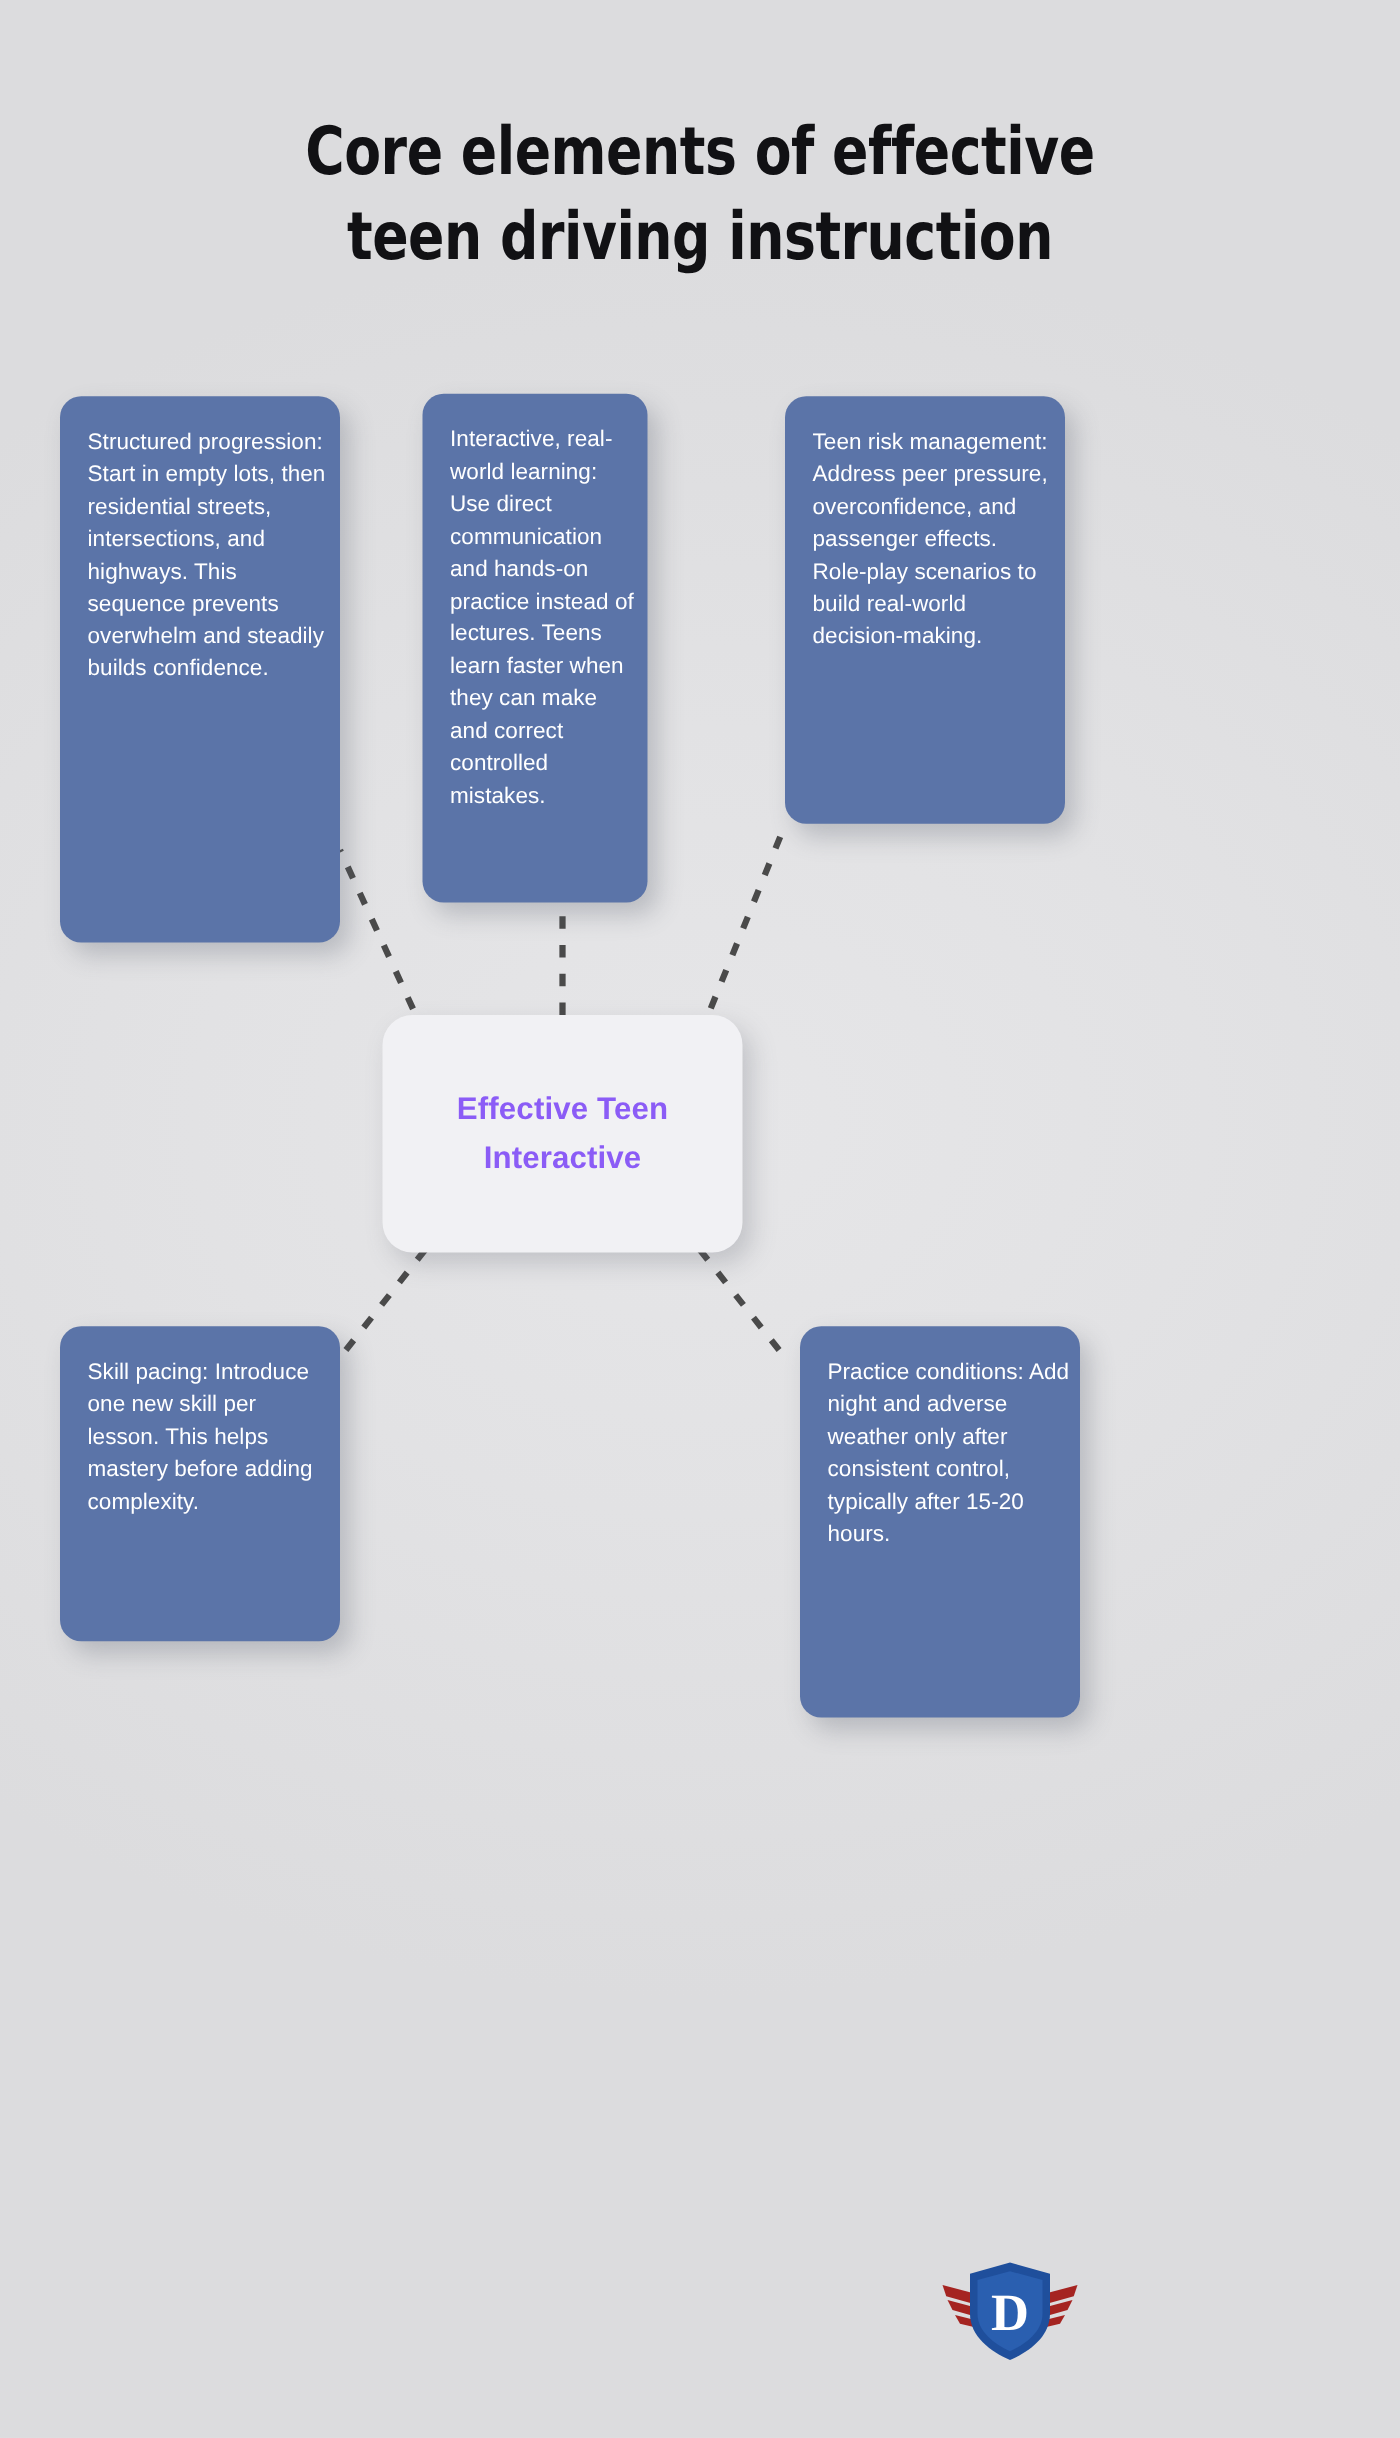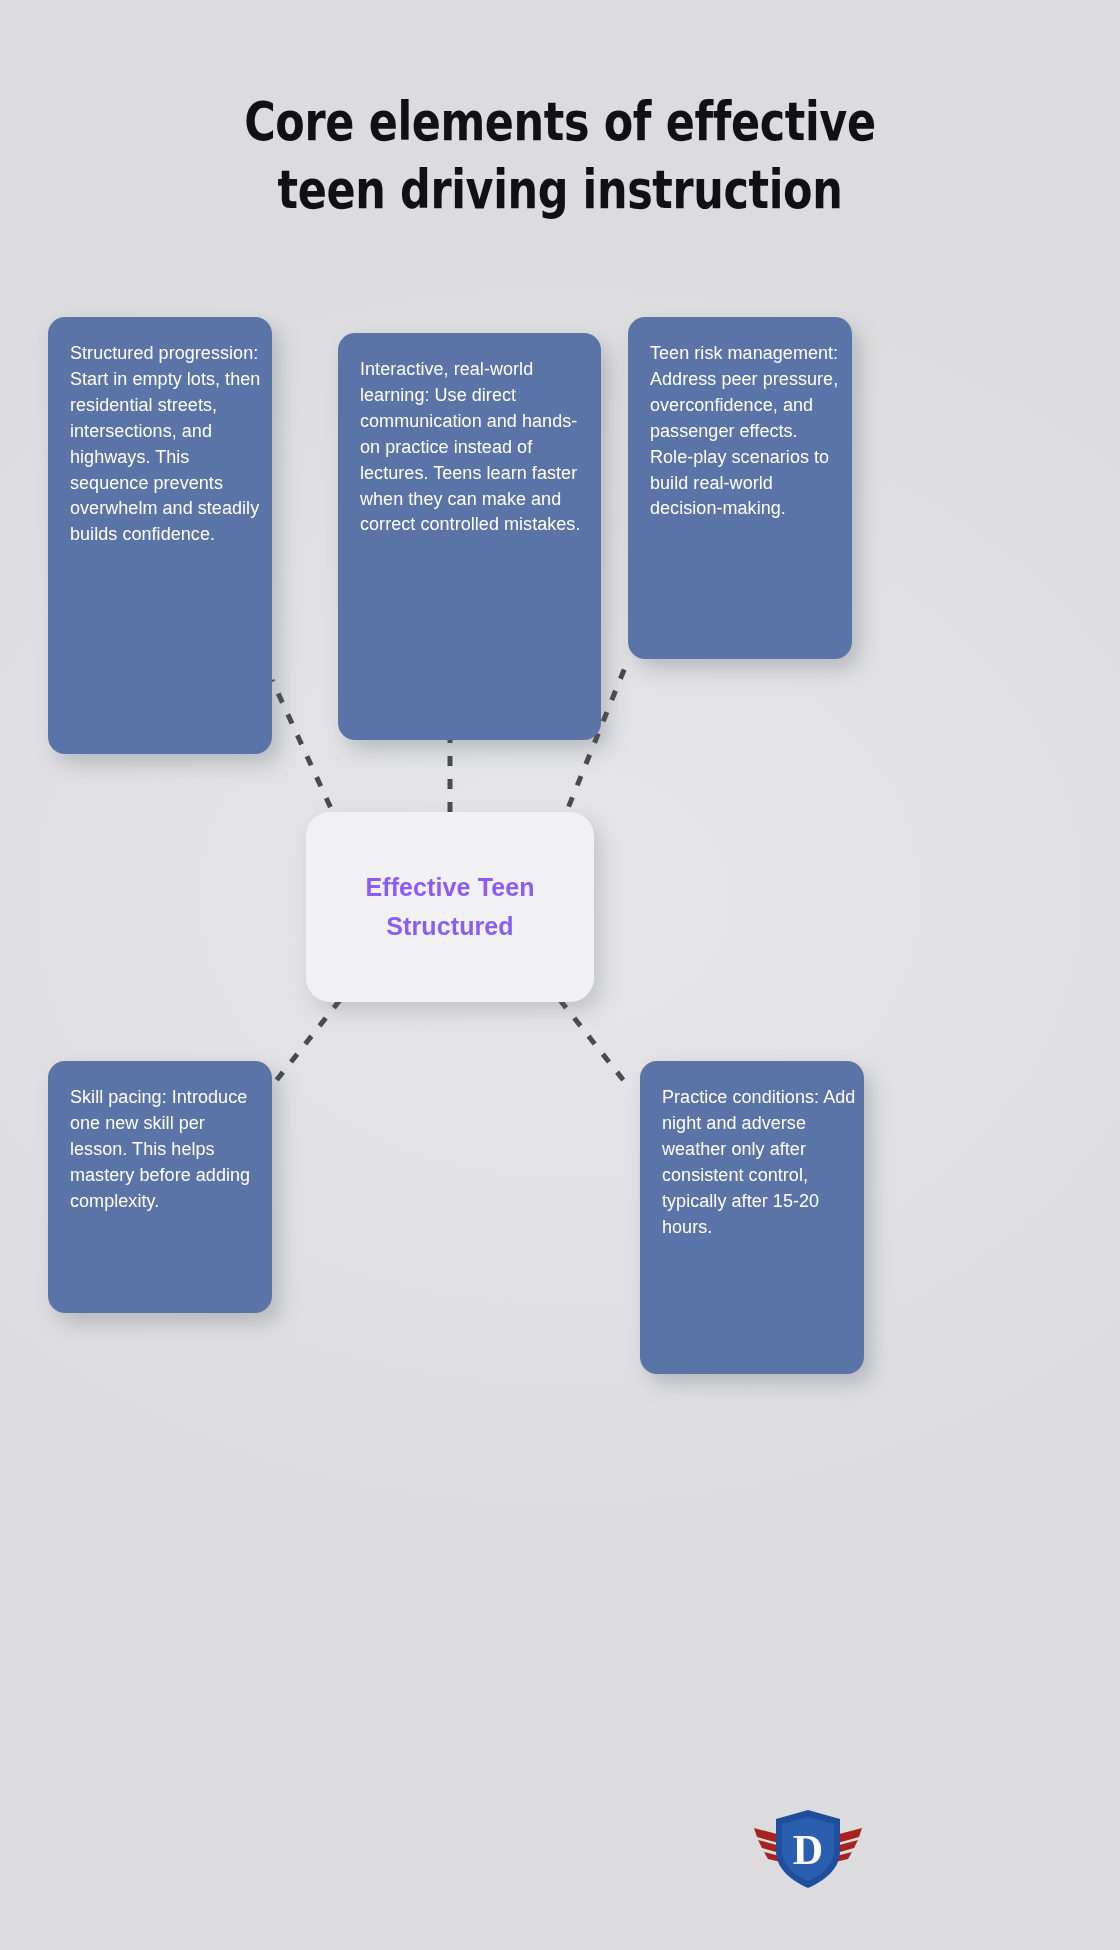--- a/index.html
+++ b/index.html
@@ -44,21 +44,21 @@
     border-radius:17px;
     color:#ffffff;
     font-size:18px;
     line-height:1.44;
     padding:24px 8px 22px 22px;
     box-shadow:8px 10px 20px rgba(90,95,110,0.30);
     letter-spacing:0.05px;
   }
 
   #card-structured   { left:48px;  top:317px;  width:224px; height:437px; }
-  #card-interactive  { left:338px; top:333px;  width:263px; height:407px; }
+  #card-interactive  { left:338px; top:315px;  width:180px; height:407px; }
   #card-risk         { left:628px; top:317px;  width:224px; height:342px; }
   #card-pacing       { left:48px;  top:1061px; width:224px; height:252px; }
   #card-conditions   { left:628px; top:1061px; width:224px; height:313px;margin-left:12px; }
 
   
   #center-node {
     position:absolute;
     left:306px; top:812px;
     width:288px; height:190px;
     background:#f1f1f4;
@@ -115,21 +115,21 @@
     <span>Teen risk management: Address peer pressure, overconfidence, and passenger effects. Role-play scenarios to build real-world decision-making.</span>
   </div>
 
   <div class="card" id="card-conditions">
     <span>Practice conditions: Add night and adverse weather only after consistent control, typically after 15-20 hours.</span>
   </div>
 
   <div id="center-node">
     <div class="ctext">
       <span>Effective Teen</span><br>
-      <span>Structured</span>
+      <span>Interactive</span>
     </div>
   </div>
 
   <div id="logo">
     <svg viewBox="0 0 112 86" xmlns="http://www.w3.org/2000/svg" width="112" height="86">
 
       <g fill="#a52421">
         <path d="M2 22 L36 31 L30 38 L5 31 Z"></path>
         <path d="M6 34 L36 42 L31 48 L10 42 Z"></path>
         <path d="M12 46 L36 52 L33 57 L16 53 Z"></path>

